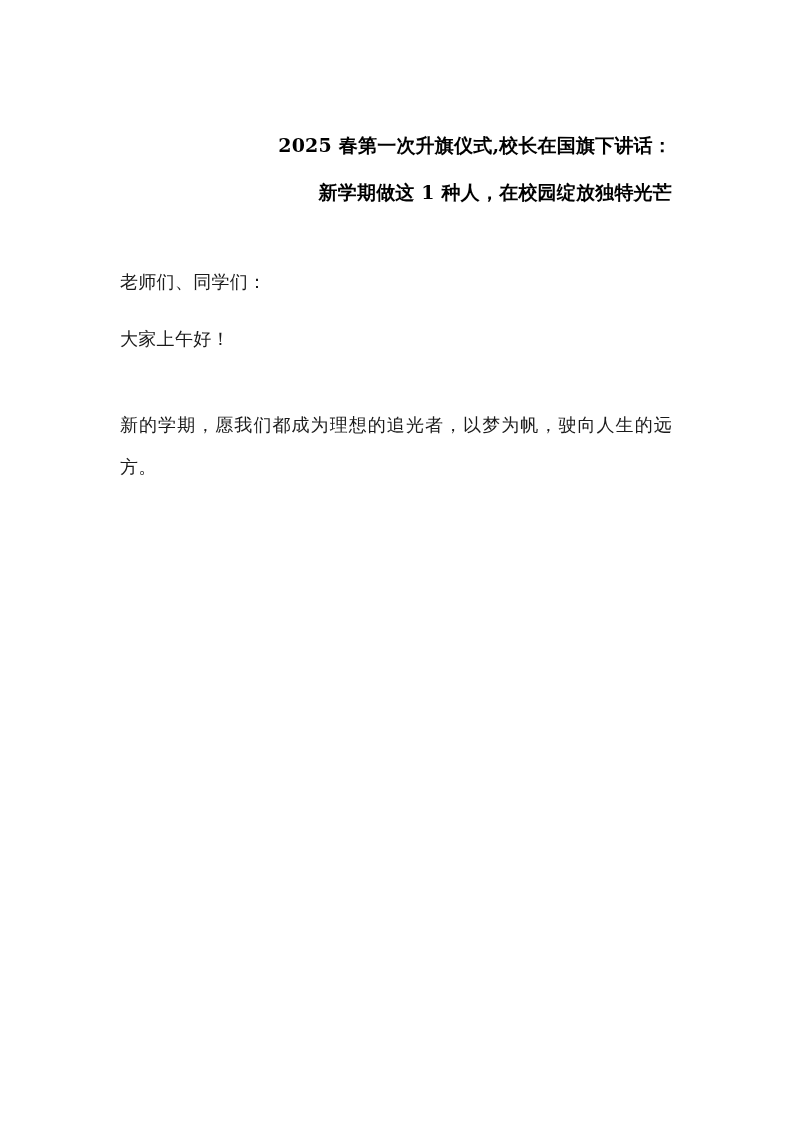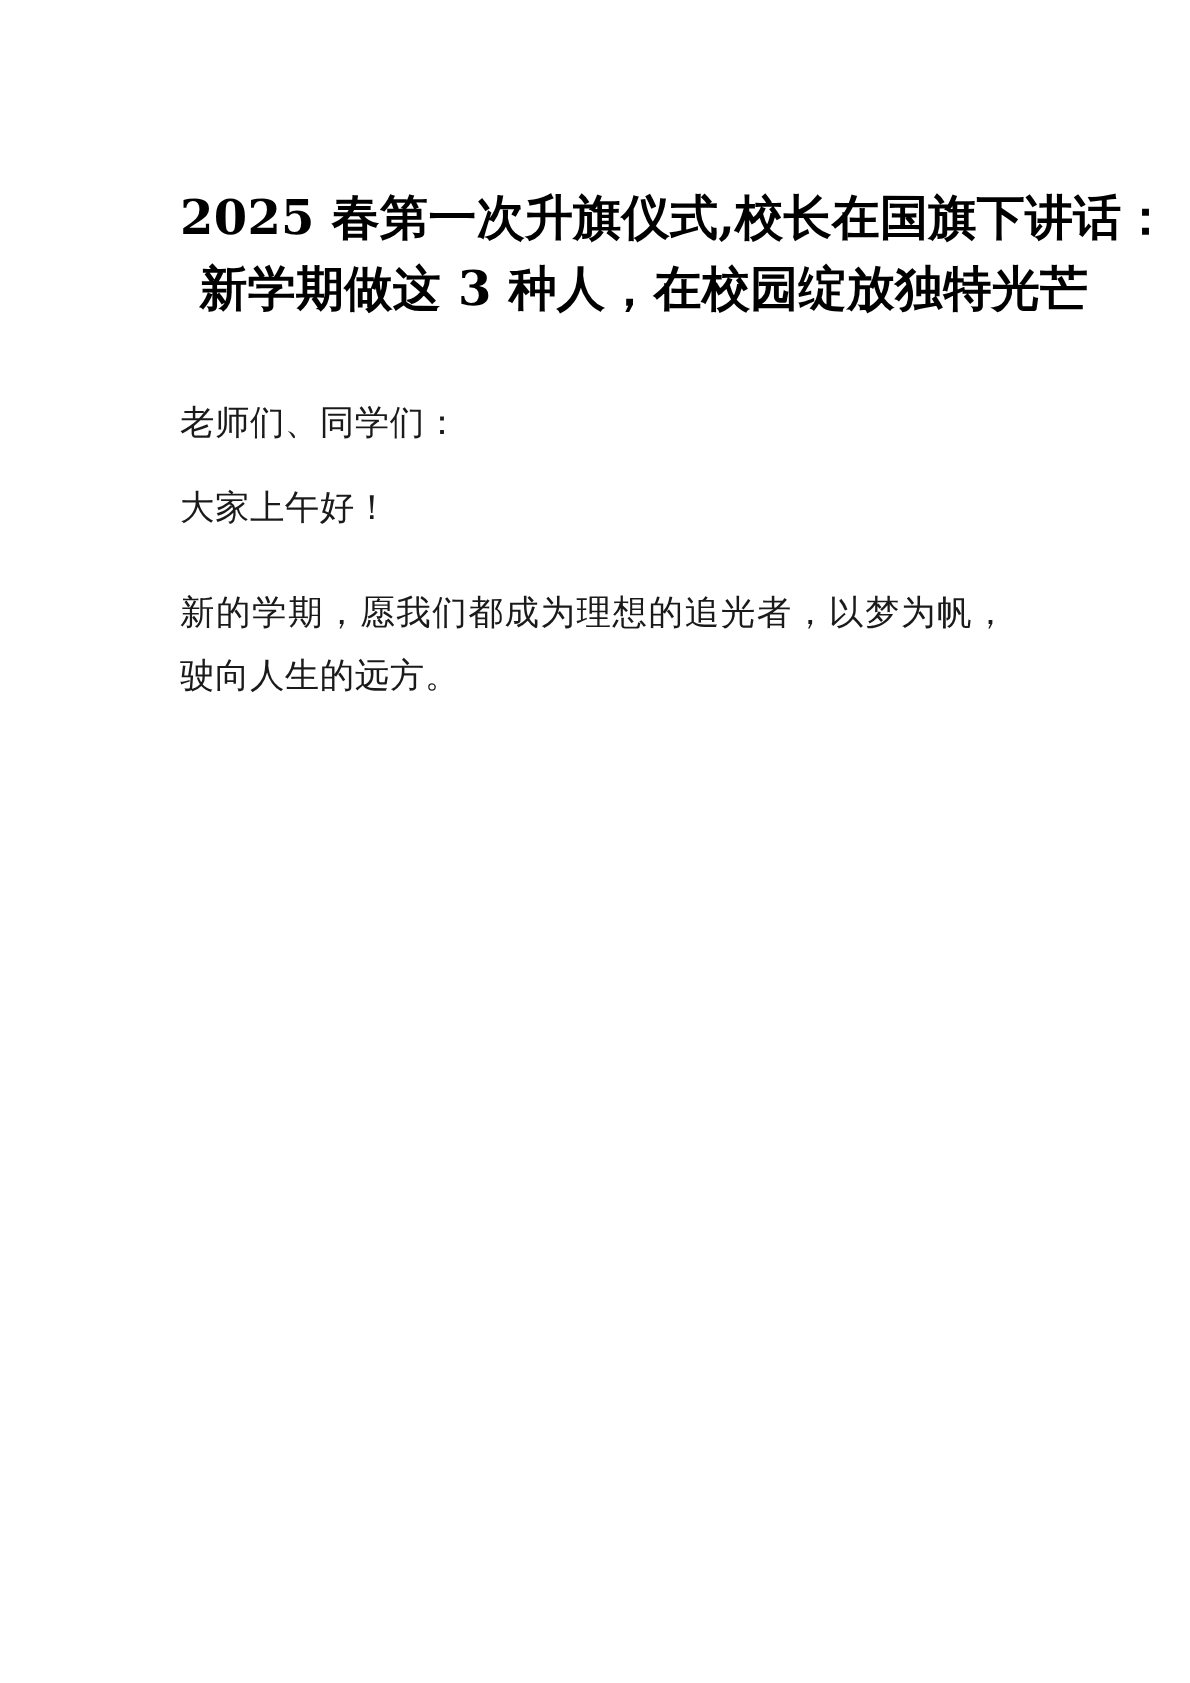--- a/index.html
+++ b/index.html
@@ -22,57 +22,57 @@
   }
   .doc-body {
     position: absolute;
     left: 120px;
     top: 0;
     width: 552px;
   }
   .doc-title {
     margin: 0;
     padding-top: 122px;
-    font-size: 32px;
+    font-size: 19px;
     font-weight: 700;
     color: #000000;
     line-height: 47px;
     letter-spacing: 0.2px;
     text-align: right;
   }
   .doc-title .title-line {
     display: block;
     white-space: nowrap;
   }
   .doc-title .title-line-2 {
     padding-left: 13px;
   }
   .para {
     margin: 0;
-    font-size: 23px;
+    font-size: 18px;
     font-weight: 400;
     color: #1a1a1a;
     line-height: 42px;
     text-align: justify;
     text-justify: inter-character;
     letter-spacing: 0.3px;
   }
   .para-gap-first { margin-top: 45px; }
-  .para-gap       { margin-top: 28px; }
+  .para-gap       { margin-top: 44px; font-family: Liberation Serif, serif; }
   .para-gap-big   { margin-top: 15px; }
 </style>
 </head>
 <body>
 
 <div class="page">
   <div class="doc-body">
 
     <h1 class="doc-title">
       <span class="title-line title-line-1">2025 春第一次升旗仪式,校长在国旗下讲话：</span>
-      <span class="title-line title-line-2">新学期做这 3 种人，在校园绽放独特光芒</span>
+      <span class="title-line title-line-2">新学期做这 1 种人，在校园绽放独特光芒</span>
     </h1>
 
     <p class="para para-gap-first">老师们、同学们：</p>
 
     <p class="para para-gap-big">大家上午好！</p>
 
 
     <p class="para para-gap">新的学期，愿我们都成为理想的追光者，以梦为帆，驶向人生的远方。</p>
 
 

